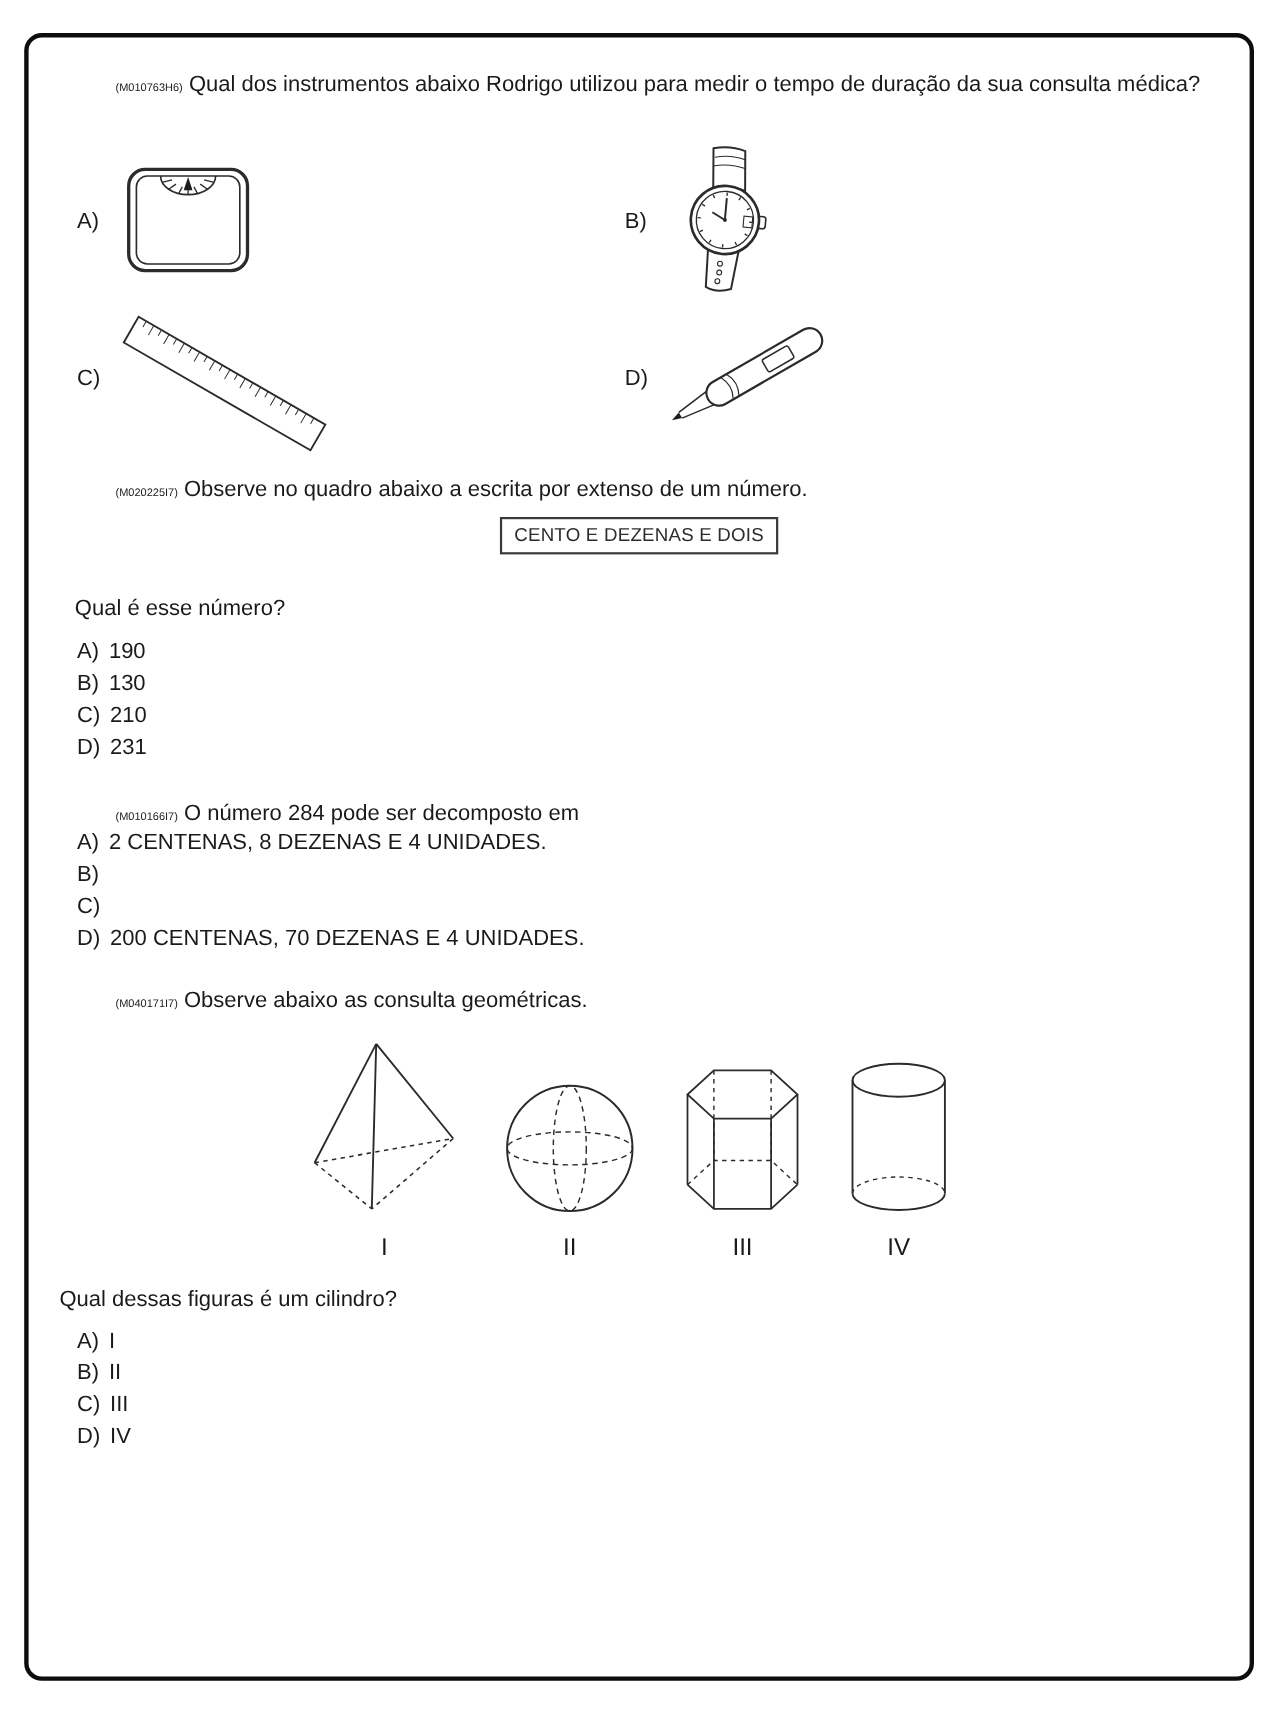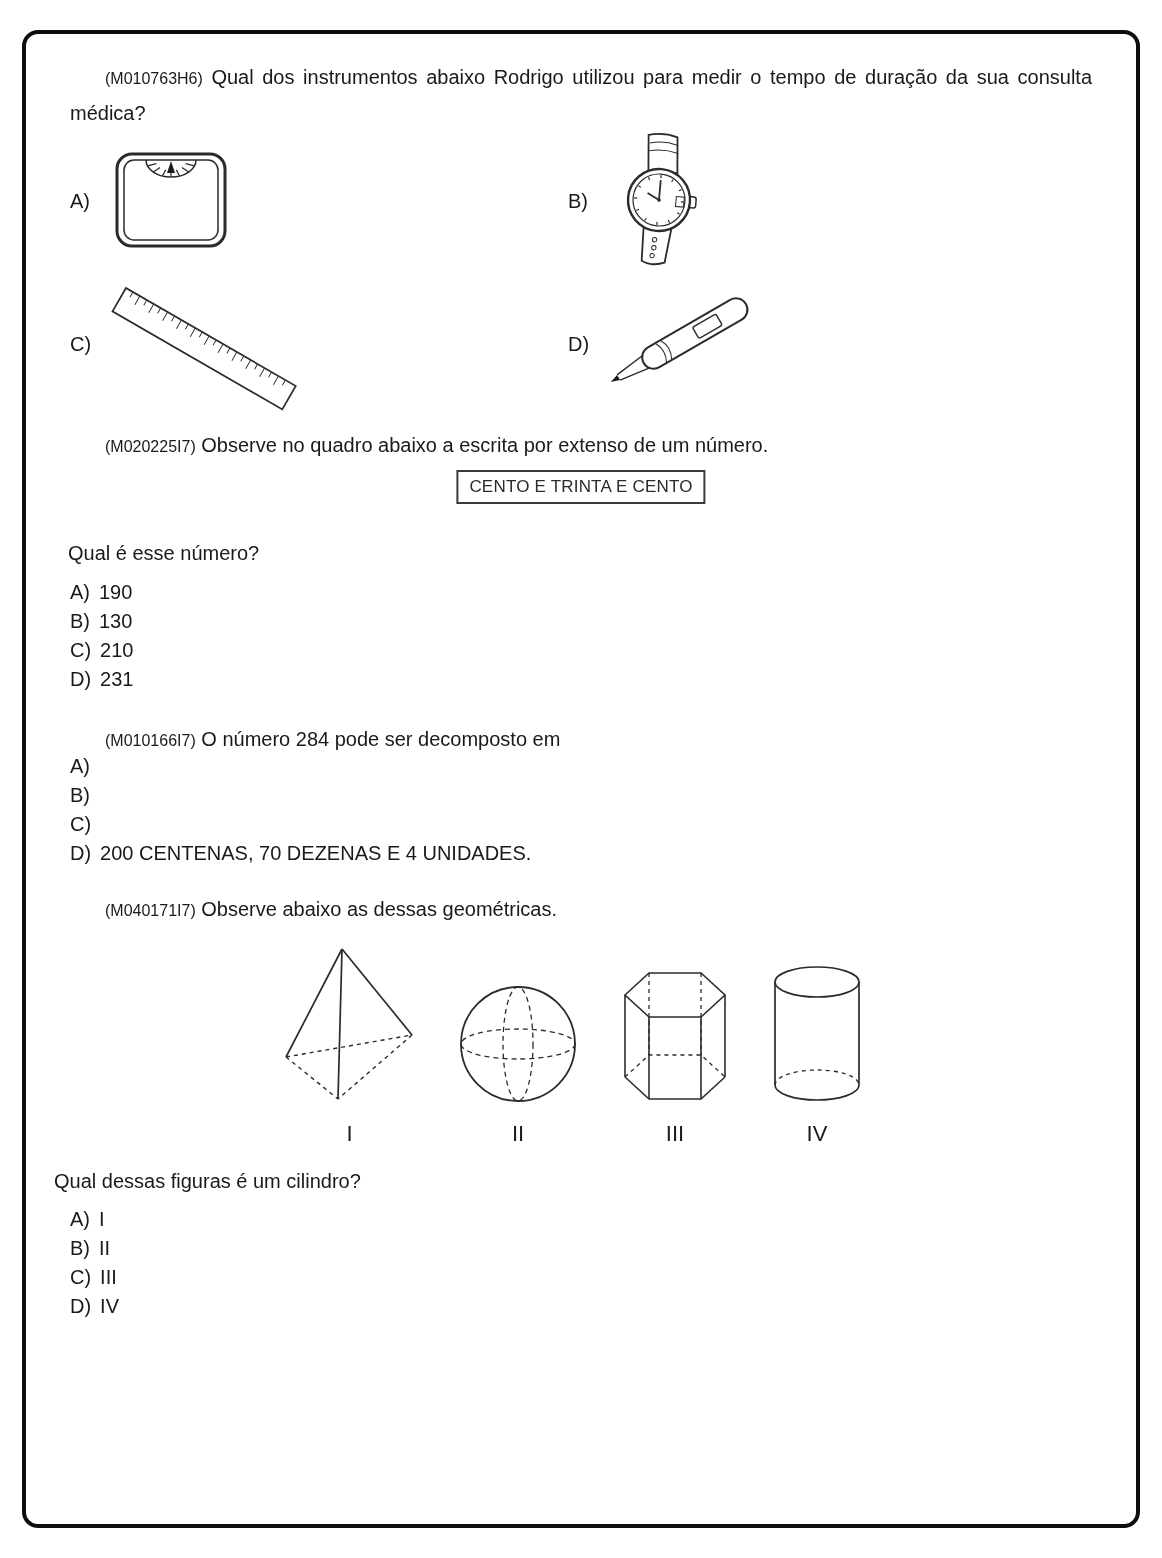--- a/index.html
+++ b/index.html
@@ -9,21 +9,21 @@
     font-family:"Liberation Sans", sans-serif; color:#1a1a1a;
   }
   .frame {
     position:absolute; left:22px; top:30px; width:1118px; height:1498px;
     border:4px solid #0d0d0d; border-radius:16px;
   }
   .para {
     position:absolute; left:70px; width:1022px;
     font-size:20px; line-height:34px; text-align:justify; text-indent:35px;
   }
-  .para .code { font-size:16px; }
+  .para .code { font-size:10px; }
   .plabel { position:absolute; font-size:20px; }
   .optlist { position:absolute; left:70px; }
   .opt { font-size:20px; line-height:29px; display:flex; gap:9px; white-space:nowrap; }
   .box {
     position:absolute; left:50%; transform:translateX(-50%);
     border:2px solid #3a3a3a; padding:5px 11px; font-size:17px;
     color:#2b2b2b; letter-spacing:.2px; white-space:nowrap;
   }
   .figwrap { position:absolute; }
   svg { display:block; }
@@ -106,21 +106,21 @@
       <rect x="92" y="-6.5" width="27" height="13" rx="2" stroke-width="1.4"></rect>
     </g>
   </svg>
 </div>
 
 <p class="para" style="top:428px">
   <span class="code">(M020225I7)</span>
   <span>Observe no quadro abaixo a escrita por extenso de um número.</span>
 </p>
 
-<div class="box" style="top:470px">CENTO E TRINTA E CENTO</div>
+<div class="box" style="top:470px">CENTO E DEZENAS E DOIS</div>
 
 <div class="plabel" style="left:68px; top:542px">Qual é esse número?</div>
 
 <div class="optlist" style="top:578px">
   <div class="opt">
     <span>A)</span>
     <span>190</span>
   </div>
   <div class="opt">
     <span>B)</span>
@@ -137,36 +137,37 @@
 </div>
 
 <p class="para" style="top:722px">
   <span class="code">(M010166I7)</span>
   <span>O número 284 pode ser decomposto em</span>
 </p>
 
 <div class="optlist" style="top:752px">
   <div class="opt">
     <span>A)</span>
+    <span>2 CENTENAS, 8 DEZENAS E 4 UNIDADES.</span>
   </div>
   <div class="opt">
     <span>B)</span>
   </div>
   <div class="opt">
     <span>C)</span>
   </div>
   <div class="opt">
     <span>D)</span>
     <span>200 CENTENAS, 70 DEZENAS E 4 UNIDADES.</span>
   </div>
 </div>
 
 <p class="para" style="top:892px">
   <span class="code">(M040171I7)</span>
-  <span>Observe abaixo as dessas geométricas.</span>
+  <span>Observe abaixo as consulta geométricas.</span>
 </p>
 
 <div class="figrow">
   <div class="figcol">
     <svg width="135" height="160" viewBox="0 0 135 160">
       <g fill="none" stroke="#2b2b2b" stroke-width="1.7">
         <path d="M60 4 L4 112"></path>
         <path d="M60 4 L130 90"></path>
         <path d="M60 4 L56 154"></path>
         <g stroke-dasharray="4 4" stroke-width="1.4">

